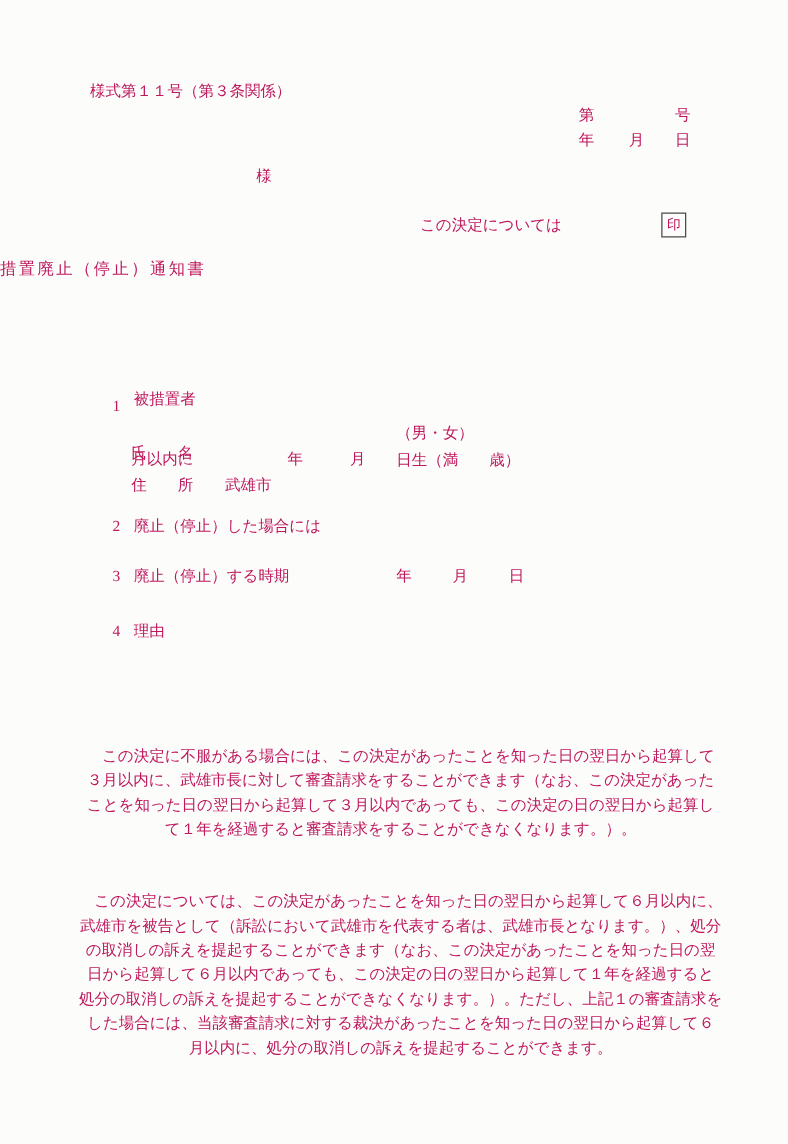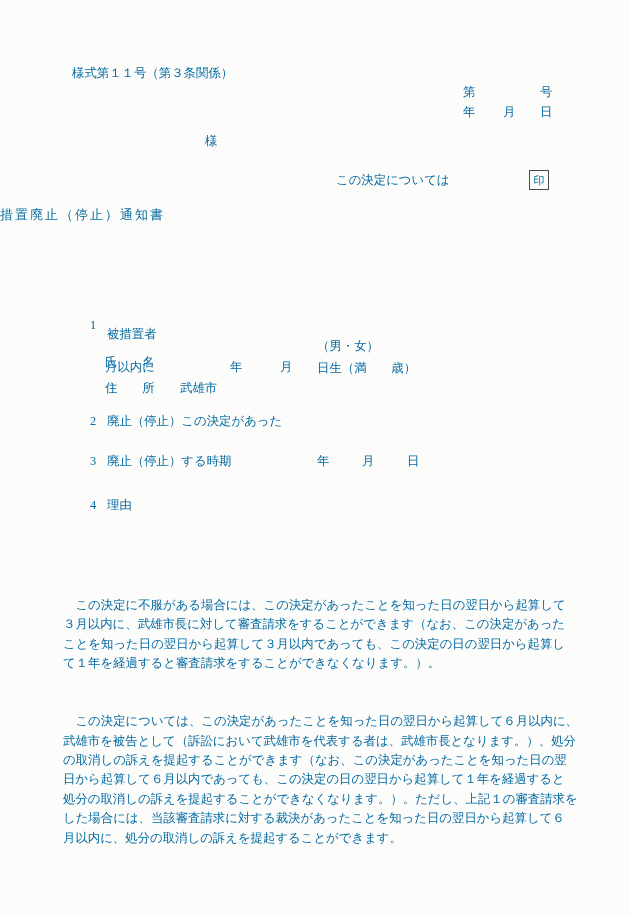--- a/index.html
+++ b/index.html
@@ -1,42 +1,42 @@
 <!DOCTYPE html>
 <html lang="ja"><head>
 <meta charset="utf-8">
 <style>
   html, body { margin: 0; padding: 0; background: #fcfcfb; }
   .doc {
     position: relative;
     width: 577px;
     height: 915px;
     background: #fcfcfb;
-    color: #0369a1;
+    color: #be185d;
     font-family: "Liberation Serif", "DejaVu Serif", serif;
     font-size: 12.4px;
     line-height: 16px;
     overflow: hidden;
   }
   .abs { position: absolute; white-space: pre; }
   .title {
     position: absolute;
     top: 207px;
     left: 0;
     width: 616px;
     letter-spacing: 2px;
     font-size: 13px;
   }
   .para {
     position: absolute;
     white-space: pre;
     line-height: 19.4px;
   }
   .intro { top: 244px; left: 75px; line-height: 20px; }
-  .appeal { top: 557px; left: 63px; }
+  .appeal { top: 557px; left: 63px; text-align: center; }
   .appeal p { margin: 0; white-space: pre; }
   .seal-box {
     position: absolute;
     top: 170px;
     left: 529px;
     width: 18px;
     height: 18px;
     border: 1px solid #4a4a4a;
     text-align: center;
     line-height: 18px;
@@ -59,35 +59,35 @@
 
   <span class="abs" style="top:133px;left:205px">様</span>
 
   <span class="abs" style="top:172px;left:336px">この決定については</span>
   <span class="seal-box"><span>印</span></span>
 
   <div class="title">措置廃止（停止）通知書</div>
 
 
   <span class="abs" style="top:317px;left:90px">1</span>
-  <span class="abs" style="top:326px;left:107px">被措置者</span>
+  <span class="abs" style="top:311px;left:107px">被措置者</span>
 
   <span class="abs" style="top:354px;left:105px">氏　　名</span>
   <span class="abs" style="top:338px;left:317px">（男・女）</span>
 
   <span class="abs" style="top:359px;left:105px">月以内に</span>
   <span class="abs" style="top:359px;left:230px">年</span>
   <span class="abs" style="top:359px;left:280px">月</span>
   <span class="abs" style="top:360px;left:317px">日生（満　　歳）</span>
 
   <span class="abs" style="top:380px;left:105px">住　　所</span>
   <span class="abs" style="top:380px;left:180px">武雄市</span>
 
   <span class="abs" style="top:413px;left:90px">2</span>
-  <span class="abs" style="top:413px;left:107px">廃止（停止）この決定があった</span>
+  <span class="abs" style="top:413px;left:107px">廃止（停止）した場合には</span>
 
   <span class="abs" style="top:453px;left:90px">3</span>
   <span class="abs" style="top:453px;left:107px">廃止（停止）する時期</span>
   <span class="abs" style="top:453px;left:317px">年</span>
   <span class="abs" style="top:453px;left:362px">月</span>
   <span class="abs" style="top:453px;left:407px">日</span>
 
   <span class="abs" style="top:497px;left:90px">4</span>
   <span class="abs" style="top:497px;left:107px">理由</span>
 

